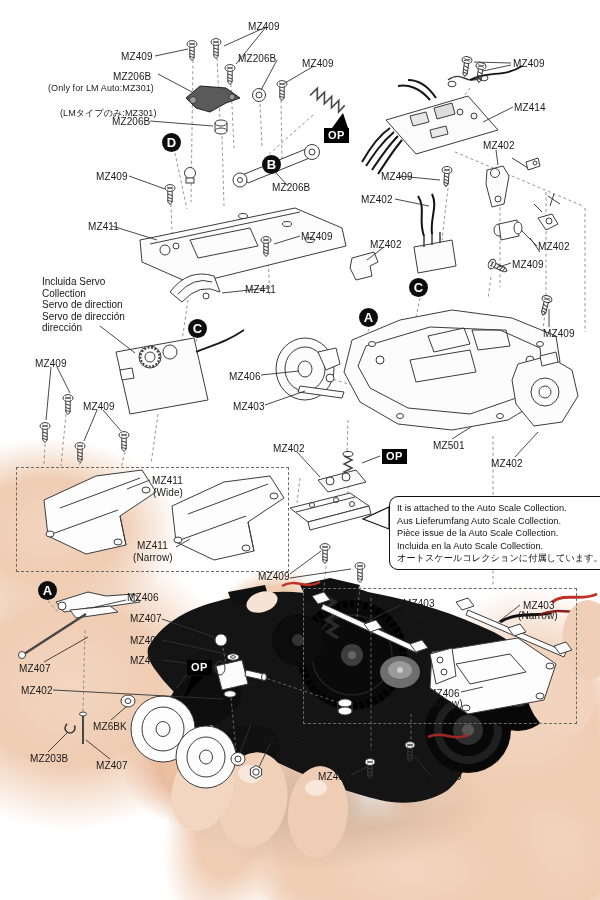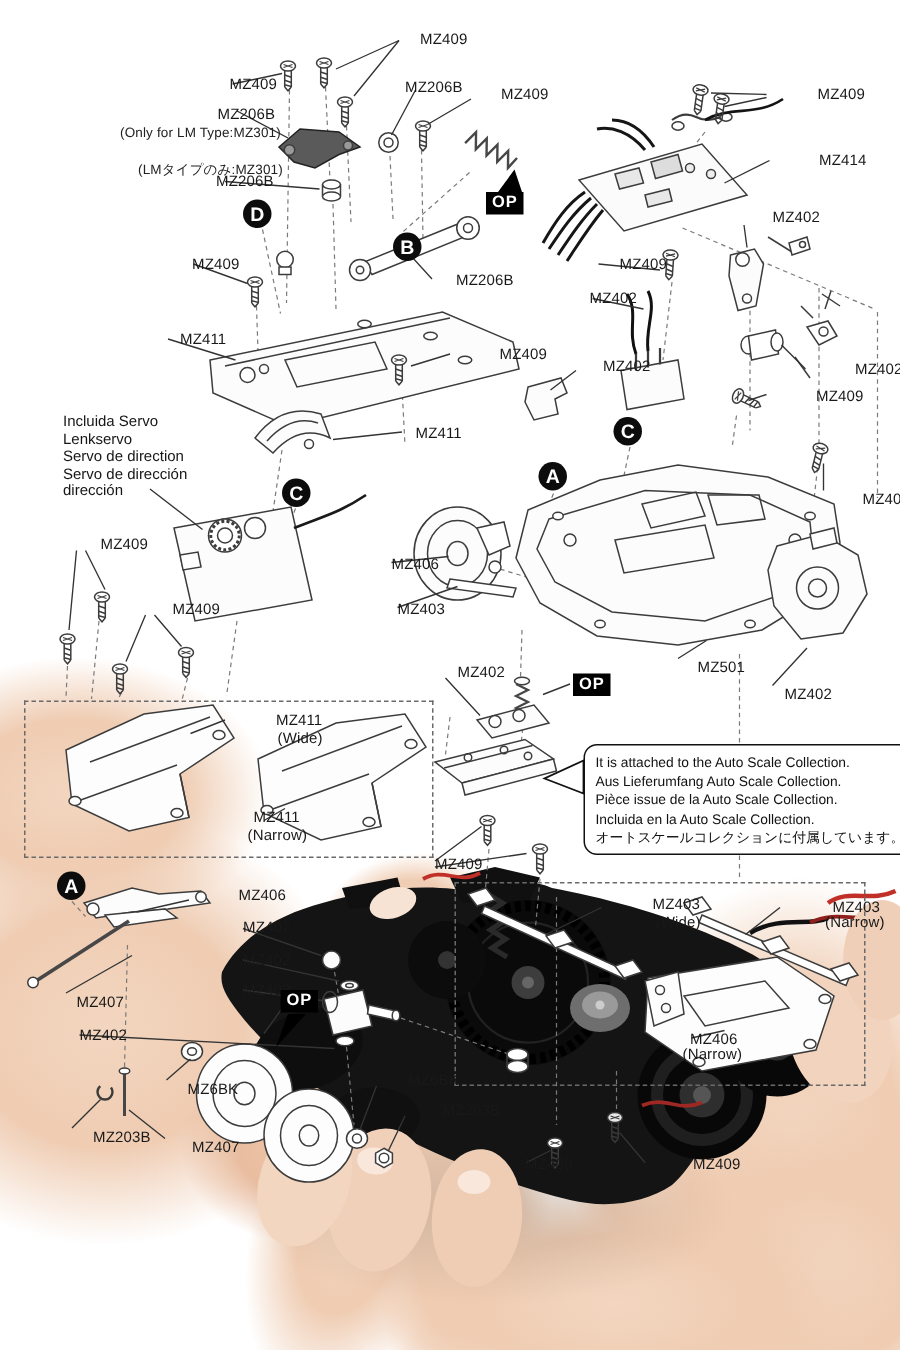--- a/index.html
+++ b/index.html
@@ -1,19 +1,19 @@
 <!DOCTYPE html>
 <html><head>
 <meta charset="utf-8">
 <style>
   html,body{margin:0;padding:0;background:#fff;}
   .stage{position:relative;width:600px;height:900px;background:#fff;overflow:hidden;
          font-family:"Liberation Sans",sans-serif;}
   .layer{position:absolute;left:0;top:0;width:600px;height:900px;}
-  .lbl{position:absolute;font-size:10px;line-height:1.1;color:#191919;white-space:nowrap;letter-spacing:.1px;margin-left:32px;}
+  .lbl{position:absolute;font-size:10px;line-height:1.1;color:#191919;white-space:nowrap;letter-spacing:.1px;}
   .lbl.small{font-size:9px;color:#222;}
   .badge{position:absolute;width:19px;height:19px;border-radius:50%;background:#0c0c0c;color:#fff;
          font-weight:bold;font-size:13px;line-height:19px;text-align:center;}
   .op{position:absolute;width:25px;height:15px;background:#000;color:#fff;font-weight:bold;
       font-size:11px;line-height:15px;text-align:center;letter-spacing:.5px;}
   .dashbox{position:absolute;border:1px dashed #6a6a6a;}
   .blob{position:absolute;border-radius:50%;}
   .skin{background:radial-gradient(closest-side,#f3d6c0 0%,#efccb2 55%,rgba(239,204,178,0) 100%);}
   .skin2{background:radial-gradient(closest-side,#eec3a6 0%,#e9bda0 50%,rgba(233,189,160,0) 100%);}
   .shadow{background:radial-gradient(closest-side,rgba(95,82,70,.22) 0%,rgba(95,82,70,0) 100%);}
@@ -340,21 +340,21 @@
       <path d="M270,744 L259,767 M351,775 L367,767 M430,775 L413,755 M401,605 L364,623 M520,605 L497,623"></path>
       <path d="M461,692 L483,687 M100,326 L135,353 M189,671 L176,689"></path>
     </g>
     <polygon points="332,128 343,113 348,128" fill="#000" stroke="none"></polygon>
     <polygon points="192,676 204,676 184,698" fill="#000" stroke="none"></polygon>
   </svg>
 
   <span class="lbl" style="left:248px;top:21px">MZ409</span>
   <span class="lbl" style="left:121px;top:51px">MZ409</span>
   <span class="lbl" style="left:113px;top:71px">MZ206B</span>
-  <span class="lbl small" style="left:48px;top:84px">(Only for LM Type:MZ301)</span>
+  <span class="lbl small" style="left:48px;top:84px">(Only for LM Auto:MZ301)</span>
   <span class="lbl small" style="left:60px;top:109px">(LMタイプのみ:MZ301)</span>
   <span class="lbl" style="left:238px;top:53px">MZ206B</span>
   <span class="lbl" style="left:302px;top:58px">MZ409</span>
   <span class="lbl" style="left:513px;top:58px">MZ409</span>
   <span class="lbl" style="left:112px;top:116px">MZ206B</span>
   <span class="lbl" style="left:514px;top:102px">MZ414</span>
   <span class="lbl" style="left:483px;top:140px">MZ402</span>
   <span class="lbl" style="left:381px;top:171px">MZ409</span>
   <span class="lbl" style="left:361px;top:194px">MZ402</span>
   <span class="lbl" style="left:96px;top:171px">MZ409</span>
@@ -404,21 +404,21 @@
   <div class="badge" style="left:409px;top:278px">C</div>
   <div class="badge" style="left:359px;top:308px">A</div>
   <div class="badge" style="left:38px;top:581px">A</div>
 
   <div class="op" style="left:324px;top:128px">OP</div>
   <div class="op" style="left:382px;top:449px">OP</div>
   <div class="op" style="left:187px;top:660px">OP</div>
 
   <div class="note" style="left:42px;top:276px">
     <div>Incluida Servo</div>
-    <div>Lenkservo</div>
+    <div>Collection</div>
     <div>Servo de direction</div>
     <div>Servo de dirección</div>
     <div>dirección</div>
   </div>
 
   <div class="speech" style="left:389px;top:496px">
     <div>It is attached to the Auto Scale Collection.</div>
     <div>Aus Lieferumfang Auto Scale Collection.</div>
     <div>Pièce issue de la Auto Scale Collection.</div>
     <div>Incluida en la Auto Scale Collection.</div>

